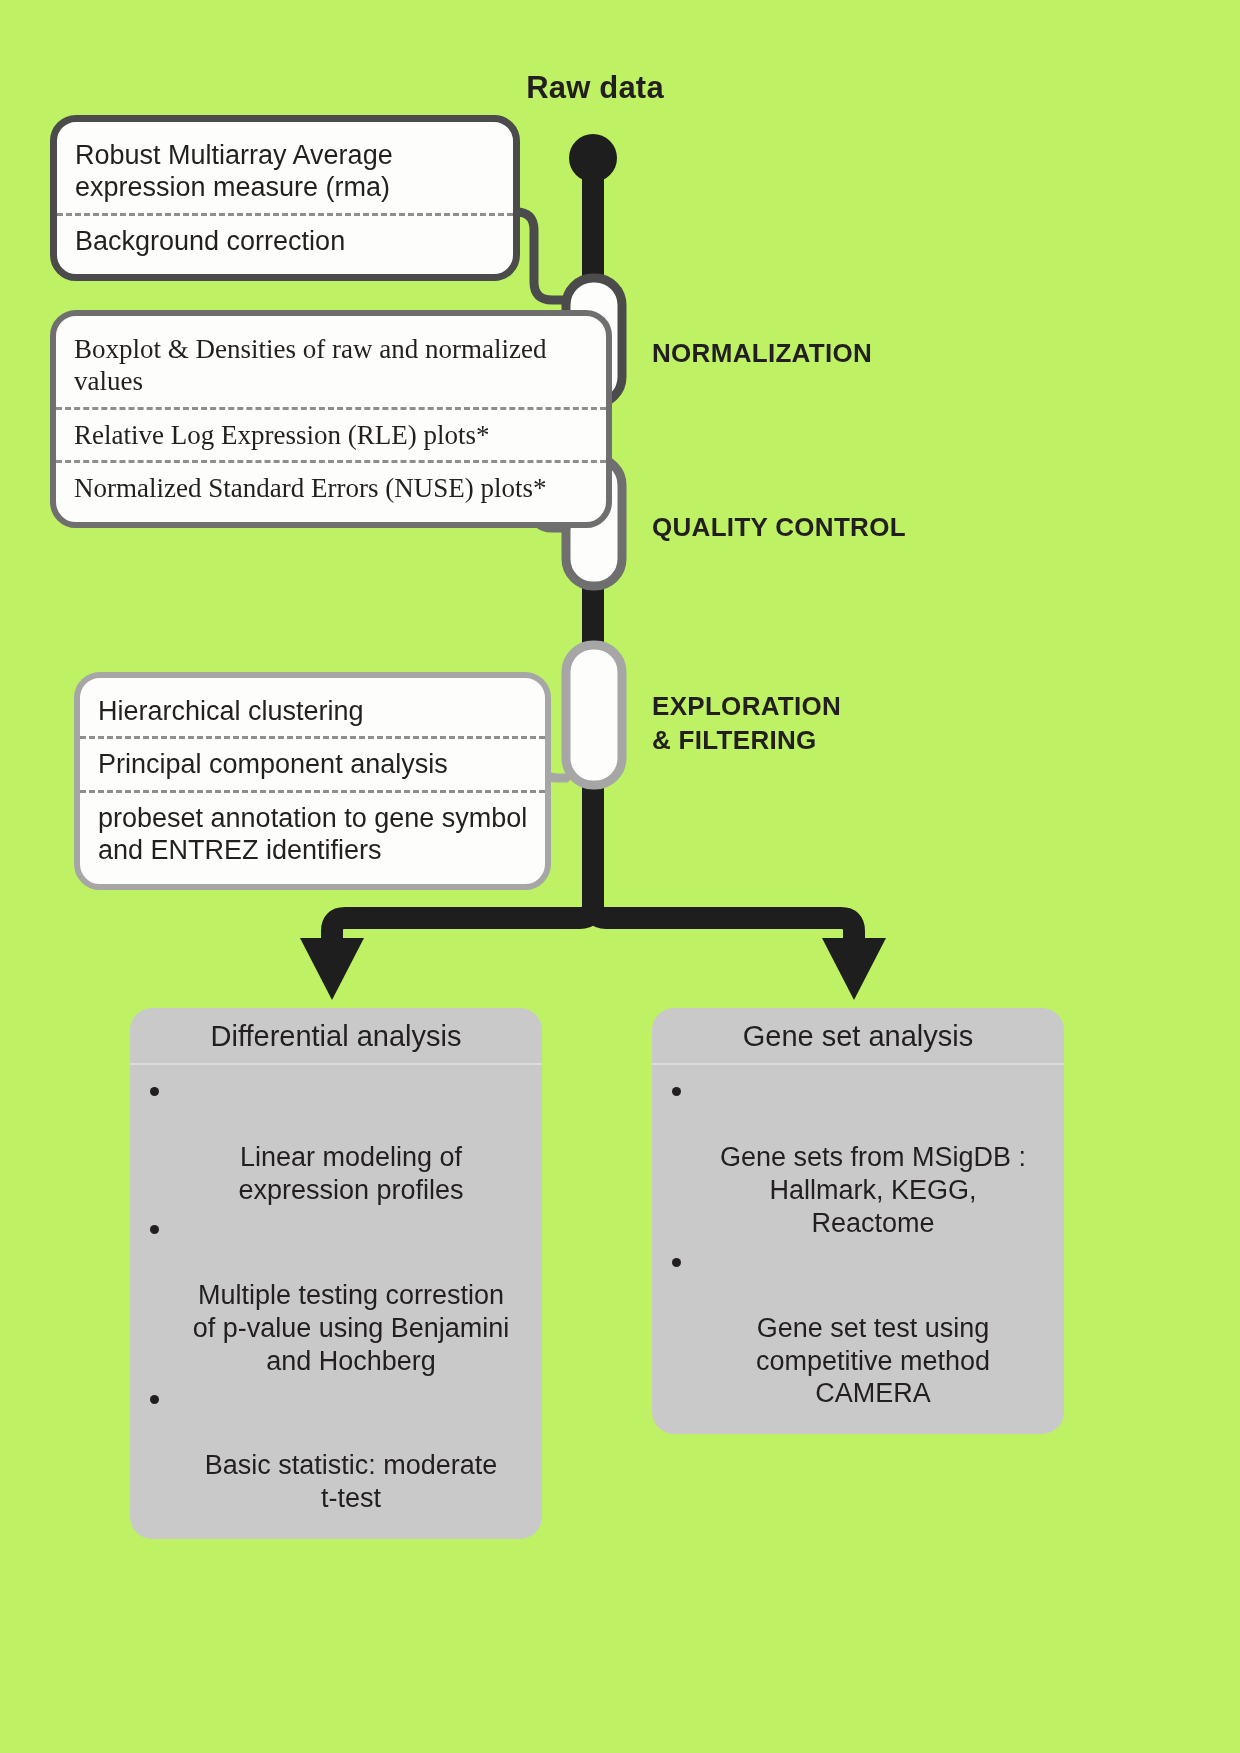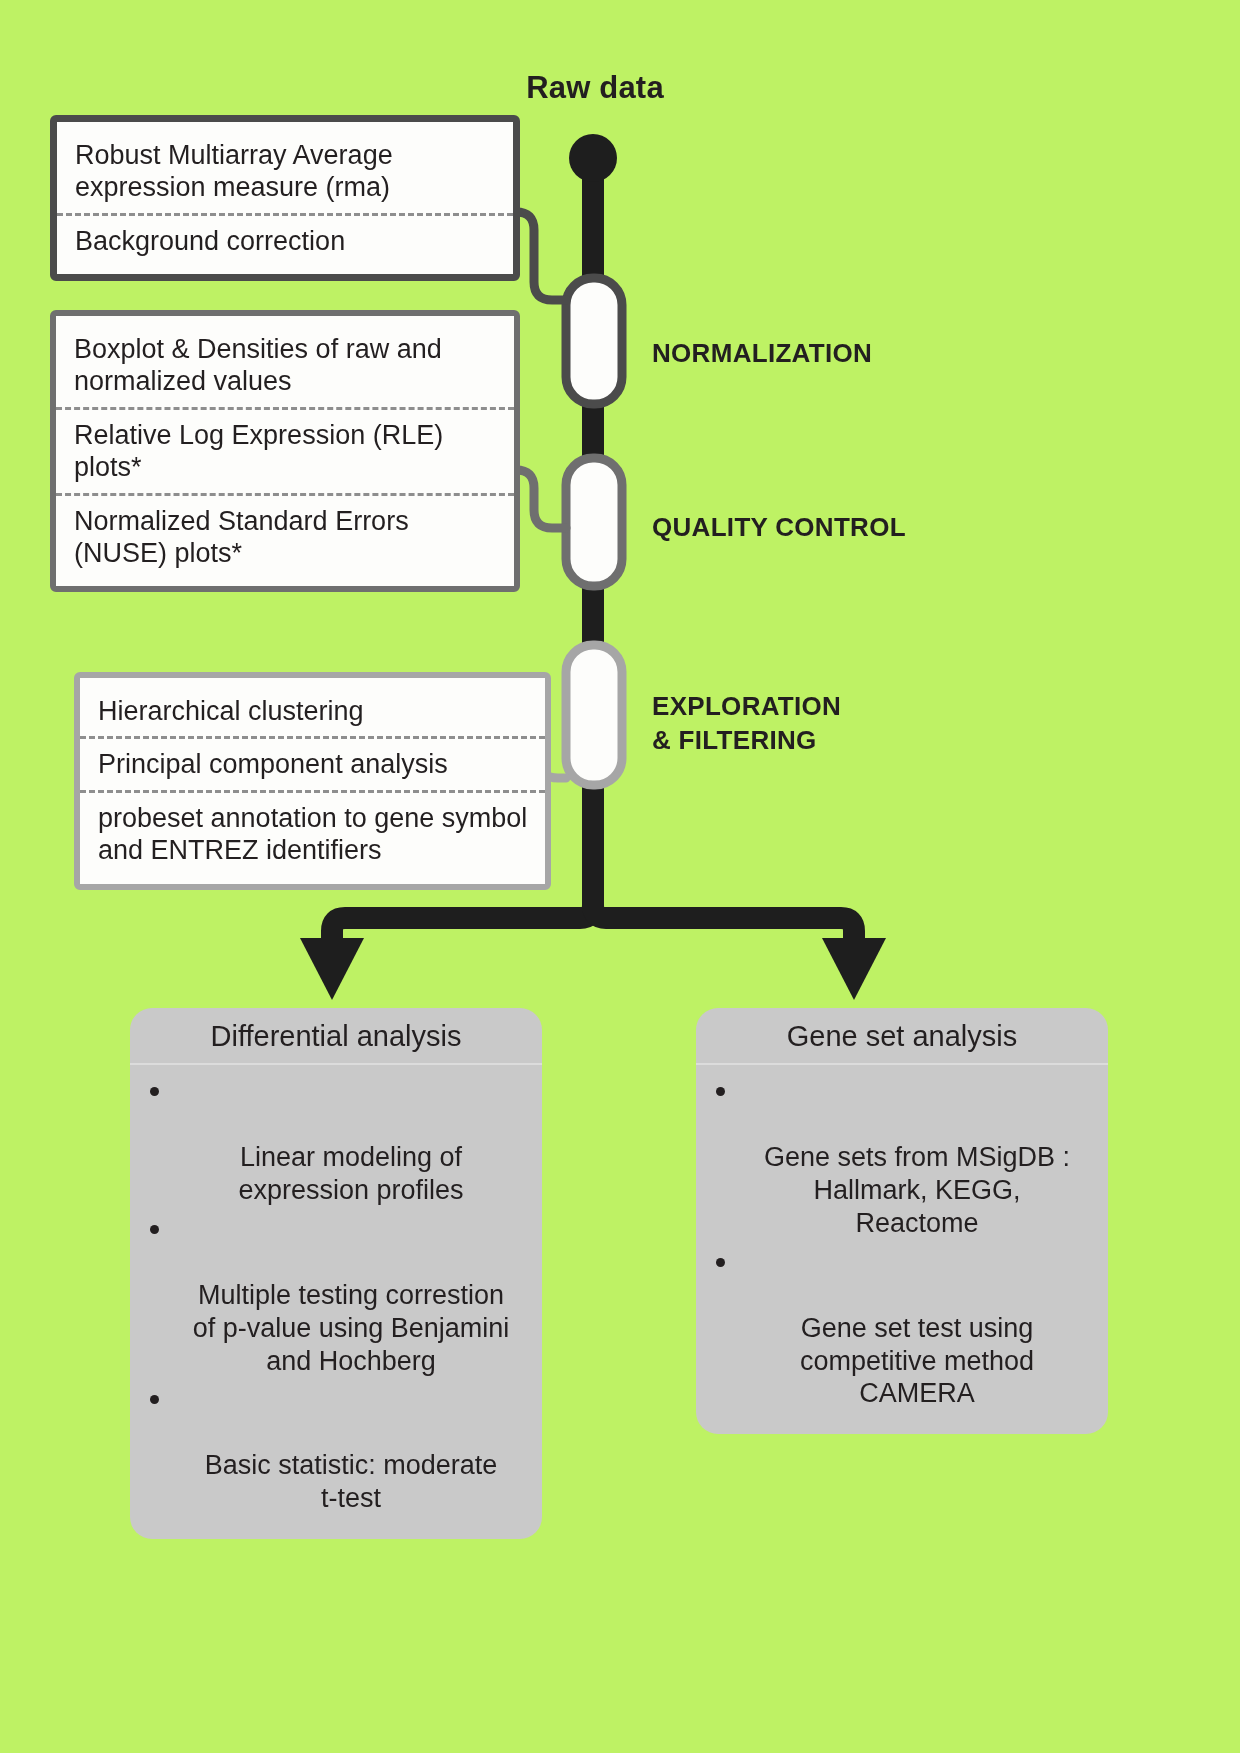--- a/index.html
+++ b/index.html
@@ -41,21 +41,21 @@
     height: 1753px;
     pointer-events: none;
   }
 
   
   .detail-box {
     position: absolute;
     box-sizing: border-box;
     background: #fdfdfb;
     border-style: solid;
-    border-radius: 6px;
+    border-radius: 26px;
     padding: 8px 0 8px 0;
   }
   .detail-box .sub {
     font-size: 27px;
     line-height: 1.20;
     padding: 9px 16px 9px 18px;
     color: #231f20;
   }
   .detail-box .sub + .sub {
     border-top: 3px dashed #8e8e8e;
@@ -64,23 +64,24 @@
   #box-normalization {
     left: 50px;
     top: 115px;
     width: 470px;
     border-width: 7px;
     border-color: #4b4b4b;
   }
   #box-qc {
     left: 50px;
     top: 310px;
-    width: 470px;
+    width: 562px;
     border-width: 6px;
     border-color: #6f6f6f;
+    font-family: Liberation Serif, serif;
   }
   #box-exploration {
     left: 50px;
     top: 672px;
     width: 477px;
     border-width: 6px;
     border-color: #a6a6a6;
     margin-left: 24px;
   }
 
@@ -140,21 +141,20 @@
 
   #card-differential {
     left: 130px;
     top: 1008px;
     width: 412px;
   }
   #card-geneset {
     left: 652px;
     top: 1008px;
     width: 412px;
-    margin-left: 44px;
   }
 </style>
 </head>
 <body>
 
 <div id="canvas">
 
   <div id="raw-data-title">Raw data</div>
 
   <svg id="spine-svg" viewBox="0 0 1240 1753" xmlns="http://www.w3.org/2000/svg">

